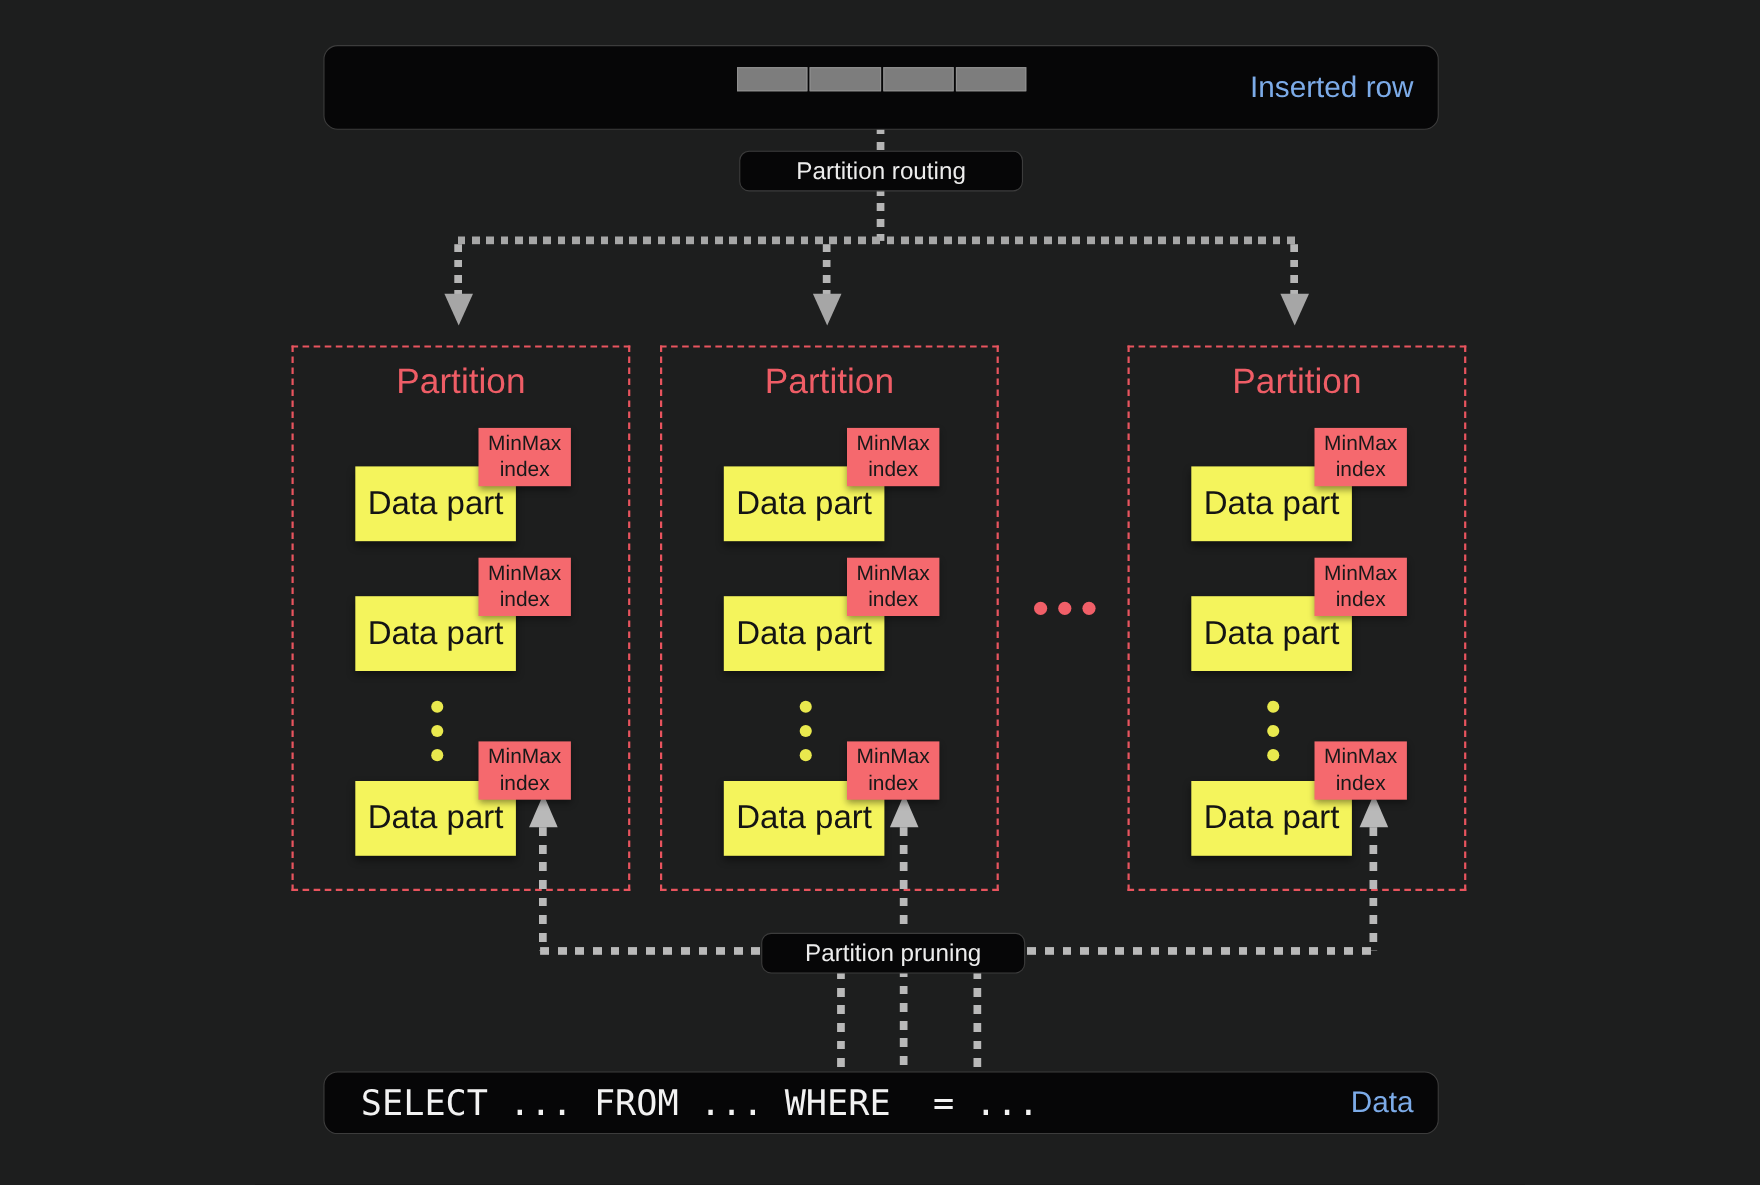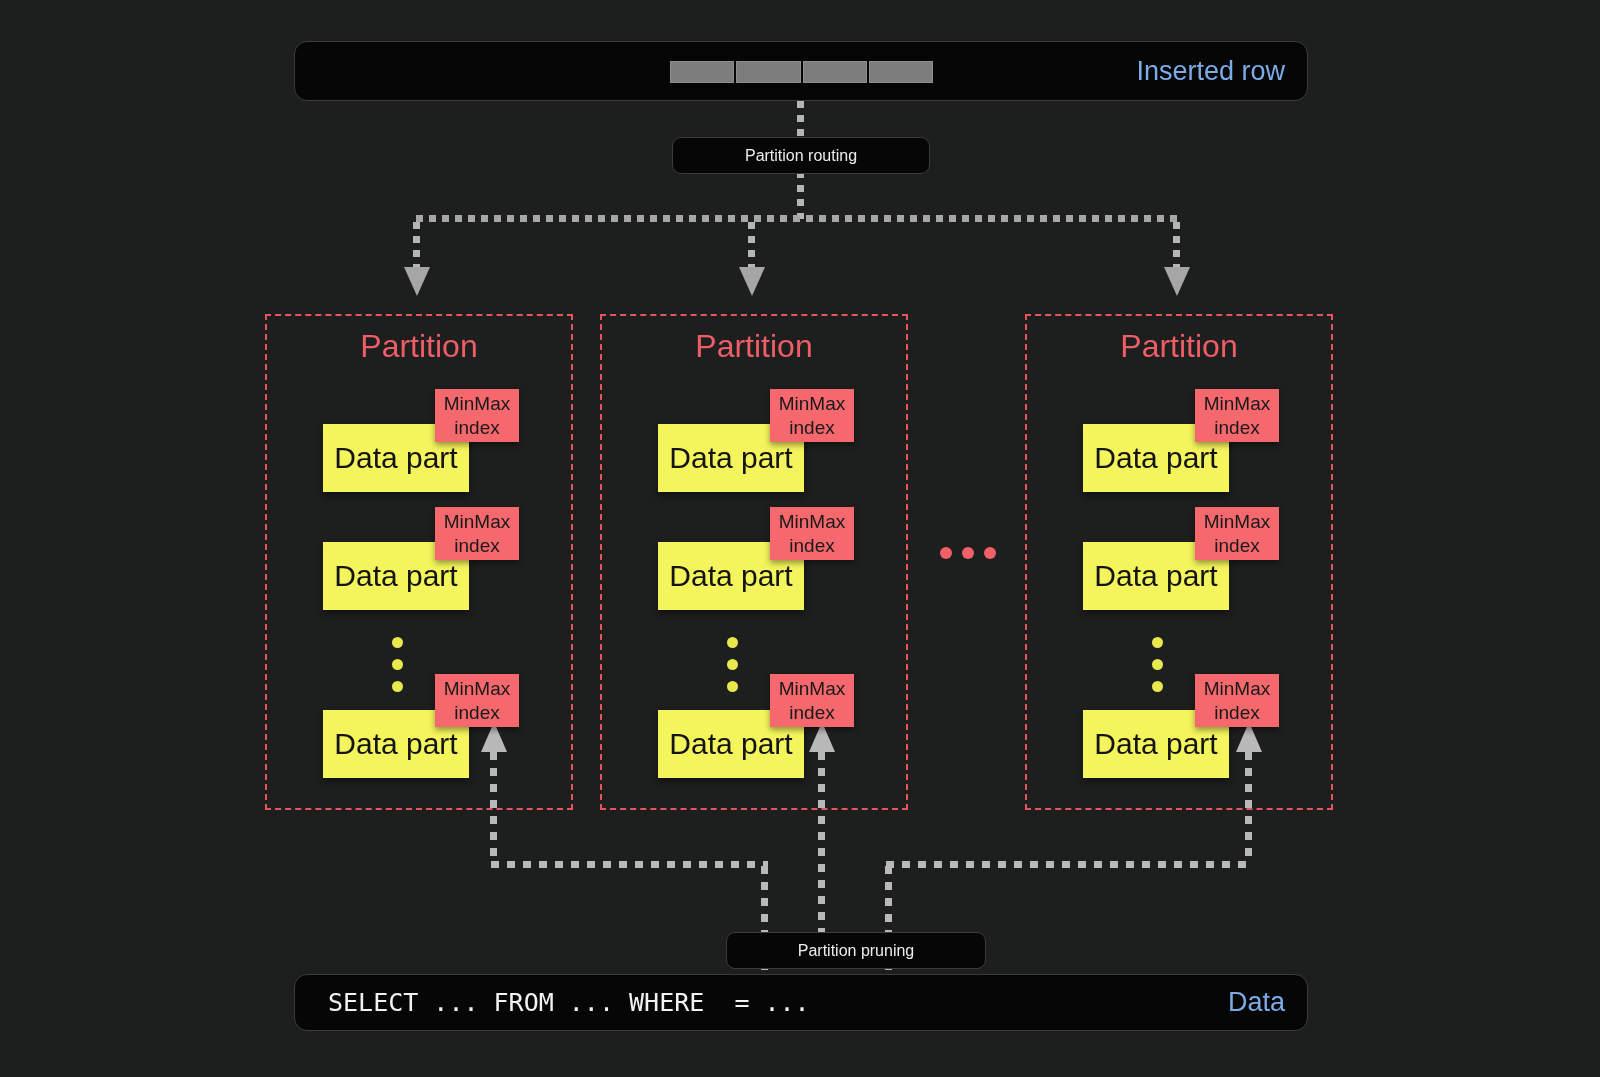--- a/index.html
+++ b/index.html
@@ -10,21 +10,21 @@
   }
   
   .panel{
     position:absolute;background:#060607;border:1.5px solid #3c3c3c;
     border-radius:13px;box-sizing:border-box;
   }
   .pill{
     position:absolute;background:#060607;border:1.5px solid #3c3c3c;
     border-radius:9px;box-sizing:border-box;
     display:flex;align-items:center;justify-content:center;
-    color:#ededed;font-size:16px;
+    color:#ededed;font-size:22px;
   }
   .blue-label{color:#7cabe8;font-size:27px;}
   
   .vdots{position:absolute;width:7px;background-image:repeating-linear-gradient(to bottom,#b5b5b5 0 7px,transparent 7px 14px);}
   .hdots{position:absolute;height:7px;background-image:repeating-linear-gradient(to right,#a6a6a6 0 7px,transparent 7px 13px);}
   .vdots.light{background-image:repeating-linear-gradient(to bottom,#b9b9b9 0 8px,transparent 8px 16px);}
   .hdots.light{background-image:repeating-linear-gradient(to right,#b9b9b9 0 8px,transparent 8px 16px);}
   .arrow-down{position:absolute;width:0;height:0;border-left:13px solid transparent;border-right:13px solid transparent;border-top:29px solid #a6a6a6;}
   .arrow-up{position:absolute;width:0;height:0;border-left:13px solid transparent;border-right:13px solid transparent;border-bottom:30px solid #b9b9b9;}
   
@@ -48,40 +48,40 @@
     position:absolute;left:168px;width:84px;height:53px;background:#f5696e;
     display:flex;align-items:center;justify-content:center;text-align:center;
     color:#191919;font-size:19px;line-height:1.25;z-index:2;
     box-shadow:0 3px 6px rgba(0,0,0,.4);
   }
   .ydot{position:absolute;left:125px;width:11px;height:11px;border-radius:50%;background:#e9e94e;}
   .pdot{position:absolute;width:12px;height:12px;border-radius:50%;background:#f15f68;}
   
   .query-text{
     position:absolute;left:33px;top:0;height:100%;display:flex;align-items:center;
-    font-family:"DejaVu Sans Mono", monospace;font-size:25px;color:#f2f2f2;white-space:pre;
+    font-family:"DejaVu Sans Mono", monospace;font-size:32px;color:#f2f2f2;white-space:pre;
   }
   .query-text .key{color:#ee676d;}
   .query-right{position:absolute;right:22px;top:0;height:100%;display:flex;align-items:center;}
 </style>
 </head>
 <body>
 
 <div class="canvas">
 
   <div class="vdots" style="left:797px;top:101px;height:118px;"></div>
   <div class="hdots" style="left:416px;top:215px;width:762px;"></div>
   <div class="vdots" style="left:413px;top:222px;height:46px;"></div>
   <div class="vdots" style="left:748px;top:222px;height:46px;"></div>
   <div class="vdots" style="left:1173px;top:222px;height:46px;"></div>
   <div class="arrow-down" style="left:404px;top:267px;"></div>
   <div class="arrow-down" style="left:739px;top:267px;"></div>
   <div class="arrow-down" style="left:1164px;top:267px;"></div>
 
-  <div class="panel" style="left:294px;top:41px;width:1014px;height:60px;">
+  <div class="panel" style="left:294px;top:41px;width:1014px;height:77px;">
     <div class="row-cells">
       <div class="cell"></div>
       <div class="cell"></div>
       <div class="cell"></div>
       <div class="cell"></div>
     </div>
     <div class="query-right blue-label">Inserted row</div>
   </div>
 
   <div class="pill" style="left:672px;top:137px;width:258px;height:37px;">Partition routing</div>
@@ -133,20 +133,20 @@
   <div class="arrow-up" style="left:809px;top:722px;"></div>
   <div class="arrow-up" style="left:1236px;top:722px;"></div>
   <div class="vdots light" style="left:490px;top:752px;height:112px;"></div>
   <div class="vdots light" style="left:818px;top:752px;height:222px;"></div>
   <div class="vdots light" style="left:1245px;top:752px;height:112px;"></div>
   <div class="hdots light" style="left:491px;top:861px;width:277px;"></div>
   <div class="hdots light" style="left:886px;top:861px;width:366px;"></div>
   <div class="vdots light" style="left:761px;top:866px;height:108px;"></div>
   <div class="vdots light" style="left:885px;top:866px;height:108px;"></div>
 
-  <div class="pill" style="left:692px;top:932px;width:260px;height:37px;margin-left:34px;">Partition pruning</div>
+  <div class="pill" style="left:692px;top:848px;width:240px;height:37px;">Partition pruning</div>
 
   <div class="panel" style="left:294px;top:974px;width:1014px;height:57px;">
     <div class="query-text"><span>SELECT ... FROM ... WHERE </span><span> = ...</span></div>
     <div class="query-right blue-label">Data</div>
   </div>
 
 </div>
 
 </body></html>

